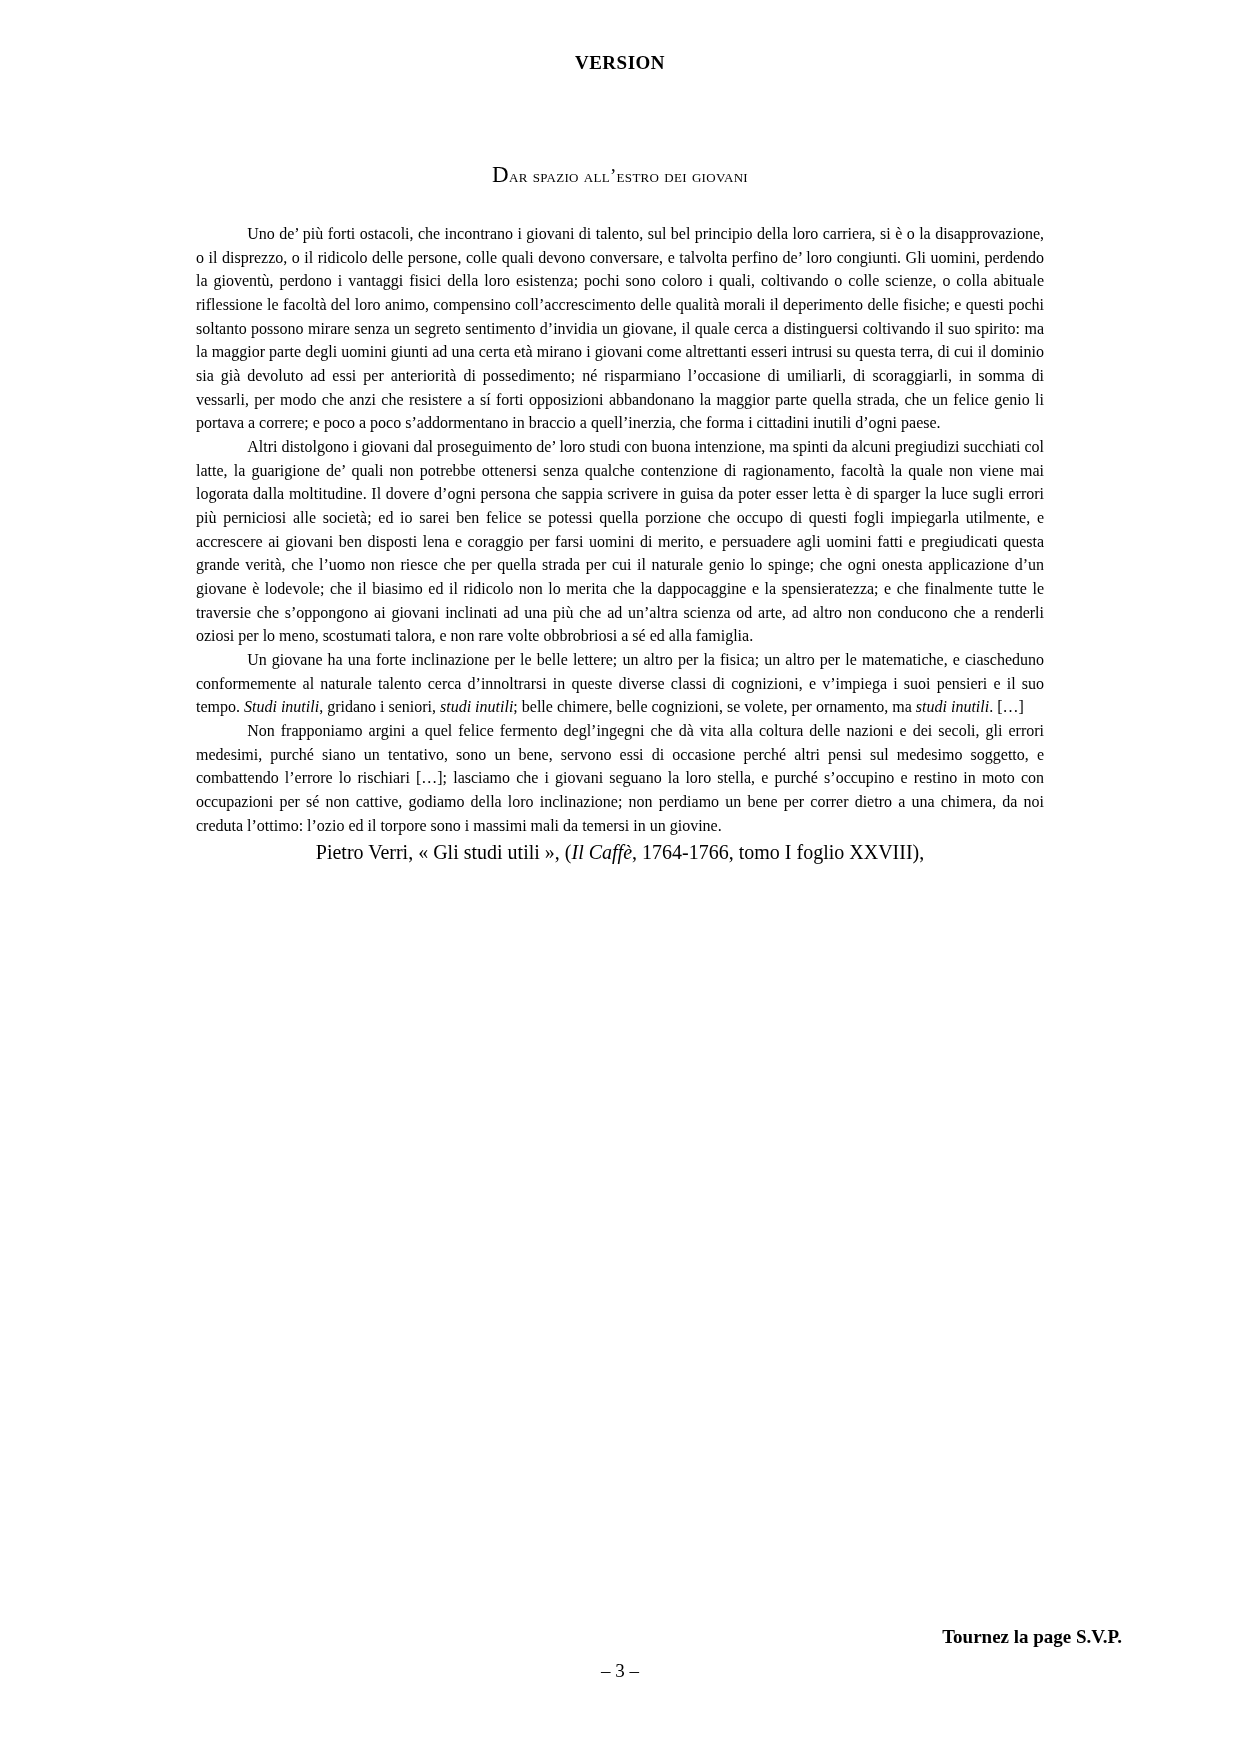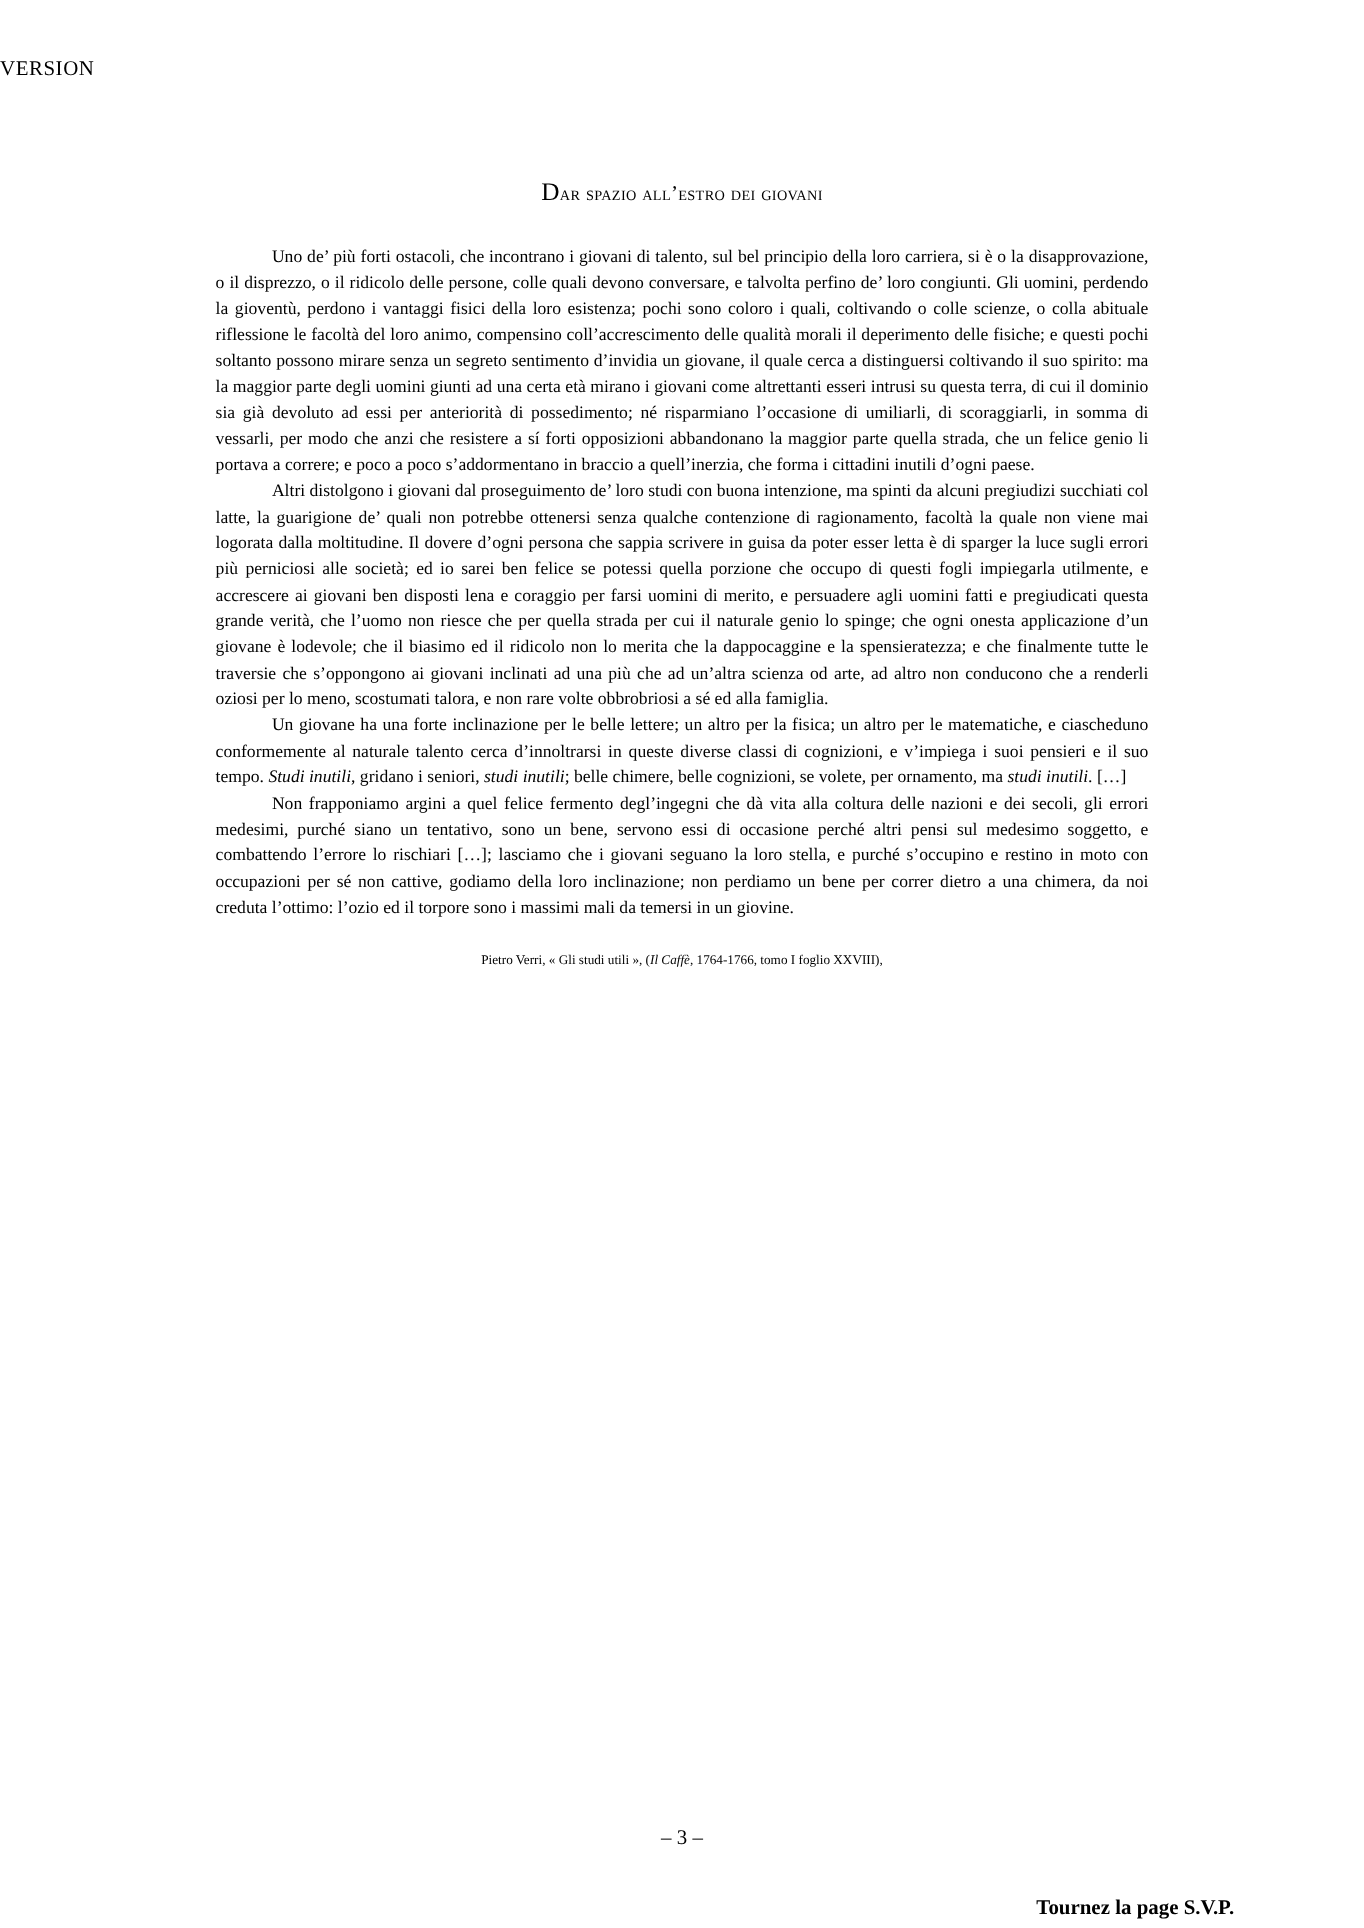--- a/index.html
+++ b/index.html
@@ -15,21 +15,22 @@
     position: relative;
   }
   .page {
     position: relative;
     width: 1240px;
     height: 1753px;
     box-sizing: border-box;
     padding: 0;
   }
   .header-title {
-    font-weight: normal;
+    text-align: center;
+    font-weight: bold;
     font-size: 19px;
     letter-spacing: 0.5px;
     margin-top: 52px;
   }
   .doc-body {
     margin: 0 auto;
     width: 848px;
   }
   .section-title {
     margin-top: 88px;
@@ -49,41 +50,40 @@
     font-size: 16px;
     line-height: 1.48;
     margin: 0;
     text-indent: 3.2em;
     hyphens: none;
   }
   p.first {
     margin-top: 34px;
   }
   .src {
-    margin-top: 26px;
     text-align: center;
-    font-size: 12px;
+    font-size: 20px;
     line-height: 1.5;
   }
   .src .l2 {
     display: block;
   }
   i { font-style: italic; font-family: Liberation Serif, serif; }
   .page-number {
     position: absolute;
     left: 0;
     right: 0;
     top: 1608px;
     text-align: center;
     font-size: 19px;
   }
   .footer-note {
     position: absolute;
     right: 118px;
-    top: 1672px;
+    top: 1574px;
     font-weight: bold;
     font-size: 19px;
   }
 </style>
 </head>
 <body>
 
 <div class="page">
 
   <div class="header-title">VERSION</div>

